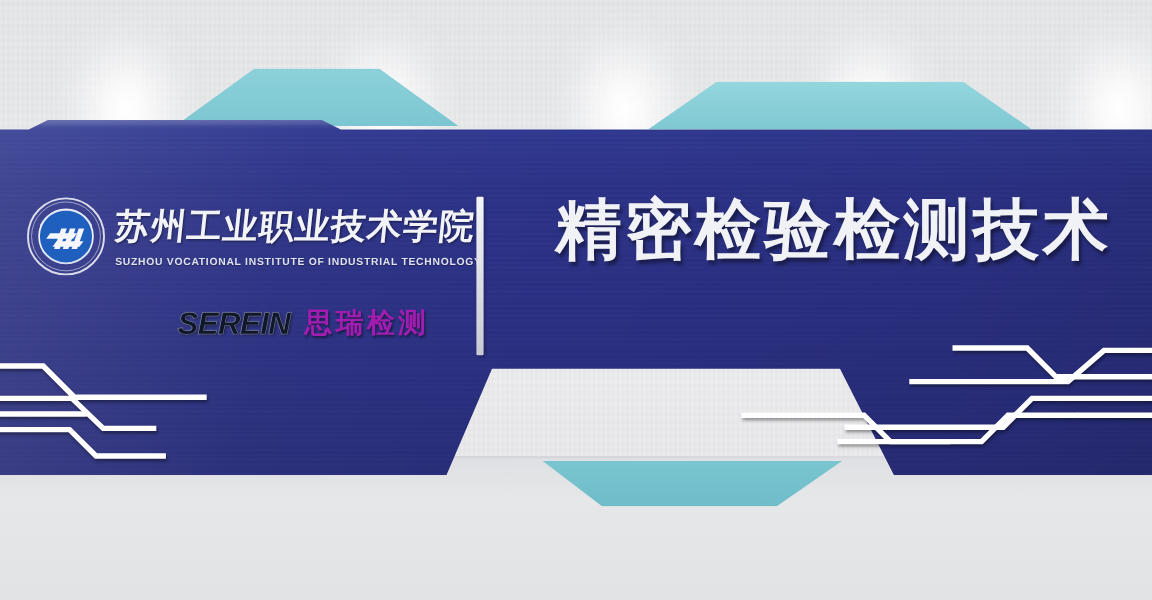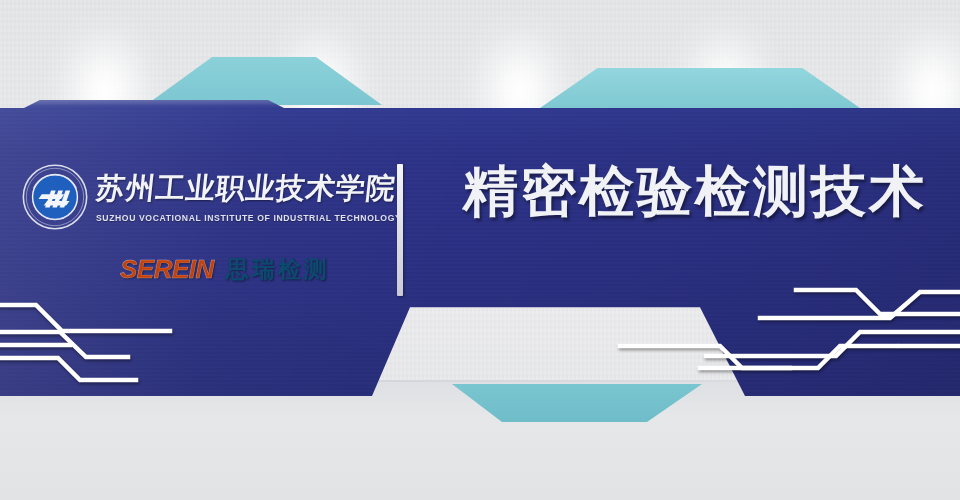--- a/index.html
+++ b/index.html
@@ -120,28 +120,29 @@
     position:absolute;left:78px;top:52px;width:300px;
     color:#dfe2ef;font-size:8.6px;line-height:12px;font-weight:700;
     letter-spacing:.62px;white-space:nowrap;
     text-shadow:0 1px 1px rgba(0,0,0,.35);
   }
   .brand-row{
     position:absolute;left:102px;top:92px;width:276px;height:34px;
     display:flex;align-items:center;gap:12px;
   }
   .brand-en{
-    color:#c2410c;font-size:26px;font-weight:800;letter-spacing:-0.5px;
+    color:#0f172a;font-size:26px;font-weight:800;letter-spacing:-0.5px;
     font-style:italic;
     font-family:"Liberation Sans","DejaVu Sans",sans-serif;
     text-shadow:1px 1px 2px rgba(0,0,0,.5), 0 0 1px rgba(255,255,255,.6);
+    margin-left:28px;
     -webkit-text-stroke:0.4px rgba(255,255,255,.35);
   }
   .brand-cn{
-    color:#0c4a6e;font-size:23px;font-weight:600;letter-spacing:3px;
+    color:#a21caf;font-size:23px;font-weight:600;letter-spacing:3px;
     font-family:"DejaVu Sans","Liberation Sans",sans-serif;
     text-shadow:1px 1px 2px rgba(0,0,0,.45);
   }
 
   
   .divider{
     position:absolute;left:397px;top:164px;width:6px;height:132px;
     background:linear-gradient(180deg,#f4f5f8,#dadbe2 60%,#c9cad3);
     box-shadow:1px 1px 3px rgba(0,0,0,.35);
     border-radius:1px;

